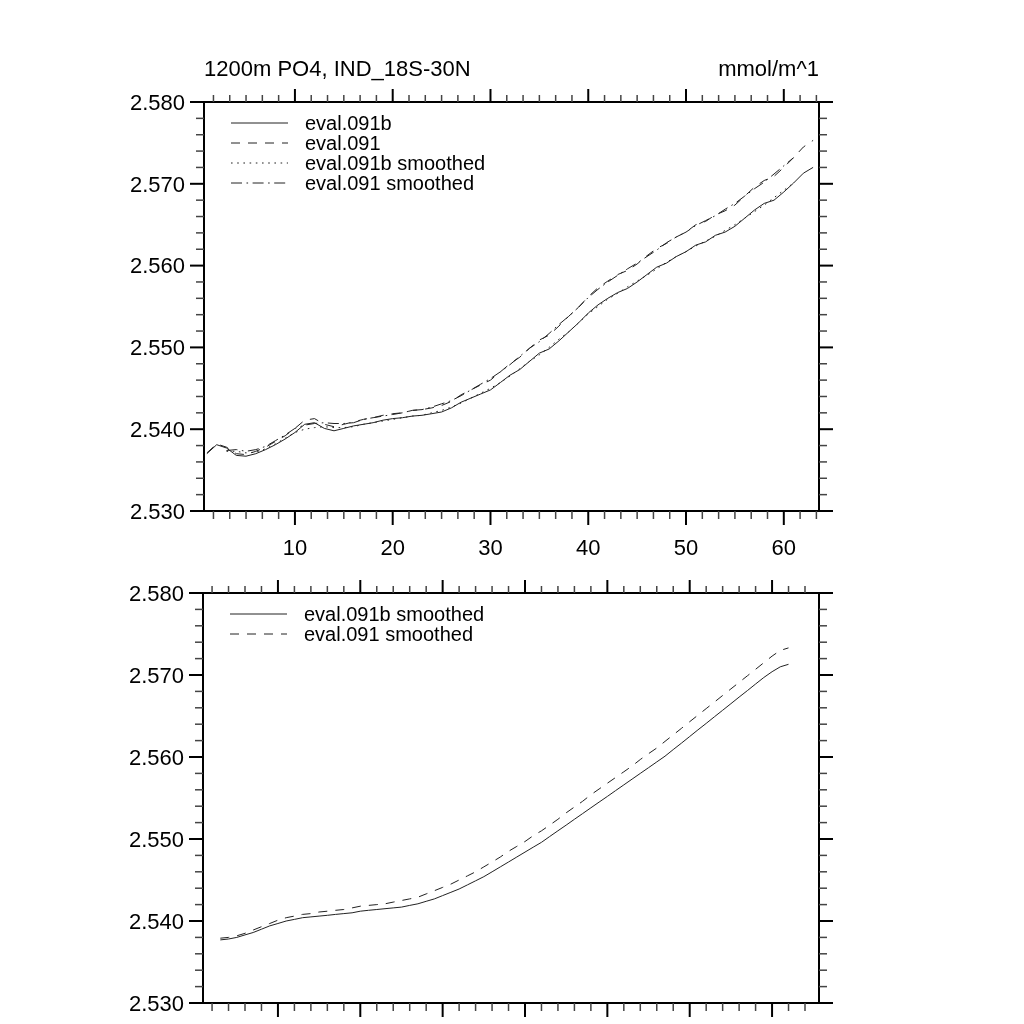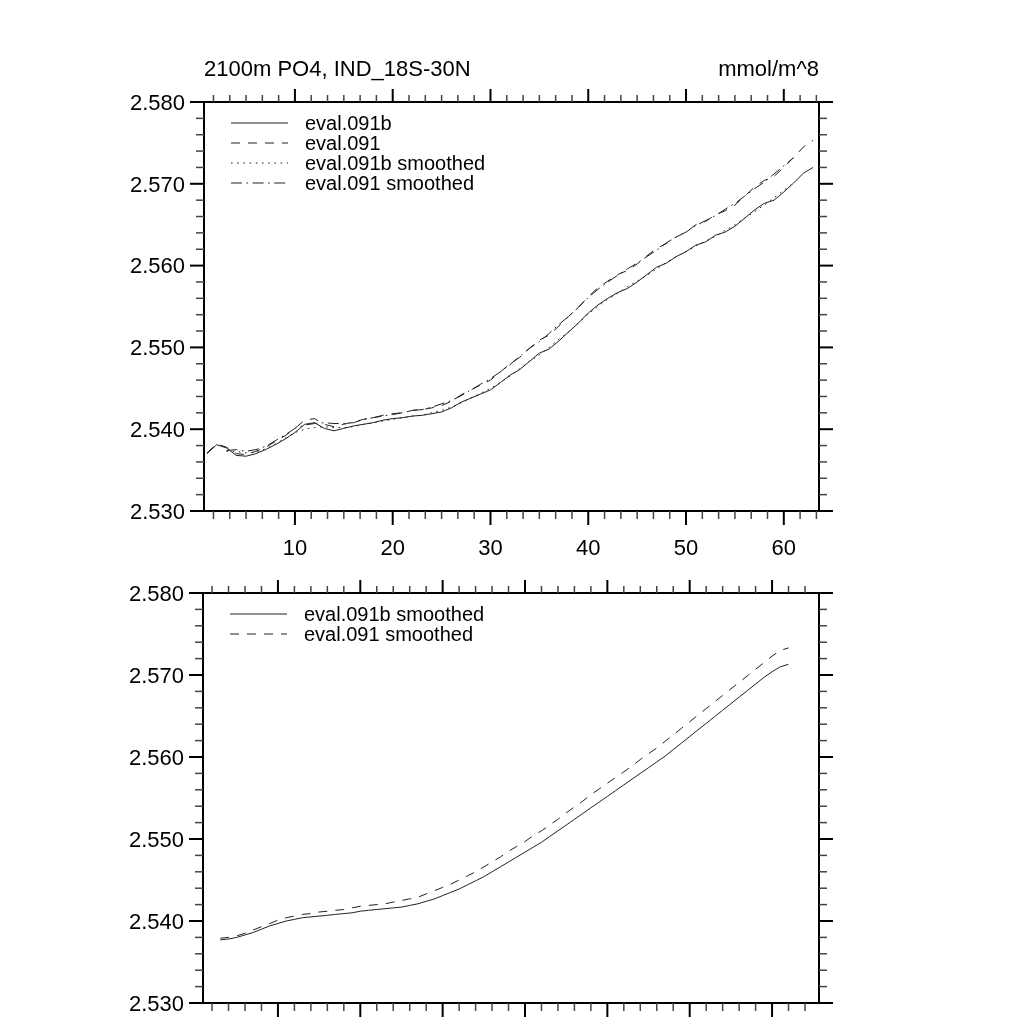--- a/index.html
+++ b/index.html
@@ -9,22 +9,22 @@
   .unit-label{position:absolute;right:205px;top:58px;font-size:22px;line-height:22px;white-space:pre;}
   svg{position:absolute;left:0;top:0;}
   svg text{font-family:"Liberation Sans", sans-serif;fill:#000;}
   .ticklab{font-size:22px;}
   .leglab{font-size:20px;}
 </style>
 </head>
 <body>
 
 <div class="figure">
-  <div class="chart-title">2100m PO4, IND_18S-30N</div>
-  <div class="unit-label">mmol/m^8</div>
+  <div class="chart-title">1200m PO4, IND_18S-30N</div>
+  <div class="unit-label">mmol/m^1</div>
   <svg id="plots" width="1024" height="1024" viewBox="0 0 1024 1024">
       <rect x="204" y="102" width="615" height="409" fill="none" stroke="#000000" stroke-width="2"></rect>
       <line x1="190" y1="511" x2="204" y2="511" stroke="#000000" stroke-width="2"></line>
       <line x1="819" y1="511" x2="833" y2="511" stroke="#000000" stroke-width="2"></line>
       <text x="185" y="511" dy="0.35em" text-anchor="end" class="ticklab">2.530</text>
       <line x1="190" y1="429.19999999999857" x2="204" y2="429.19999999999857" stroke="#000000" stroke-width="2"></line>
       <line x1="819" y1="429.19999999999857" x2="833" y2="429.19999999999857" stroke="#000000" stroke-width="2"></line>
       <text x="185" y="429.19999999999857" dy="0.35em" text-anchor="end" class="ticklab">2.540</text>
       <line x1="190" y1="347.4000000000007" x2="204" y2="347.4000000000007" stroke="#000000" stroke-width="2"></line>
       <line x1="819" y1="347.4000000000007" x2="833" y2="347.4000000000007" stroke="#000000" stroke-width="2"></line>

